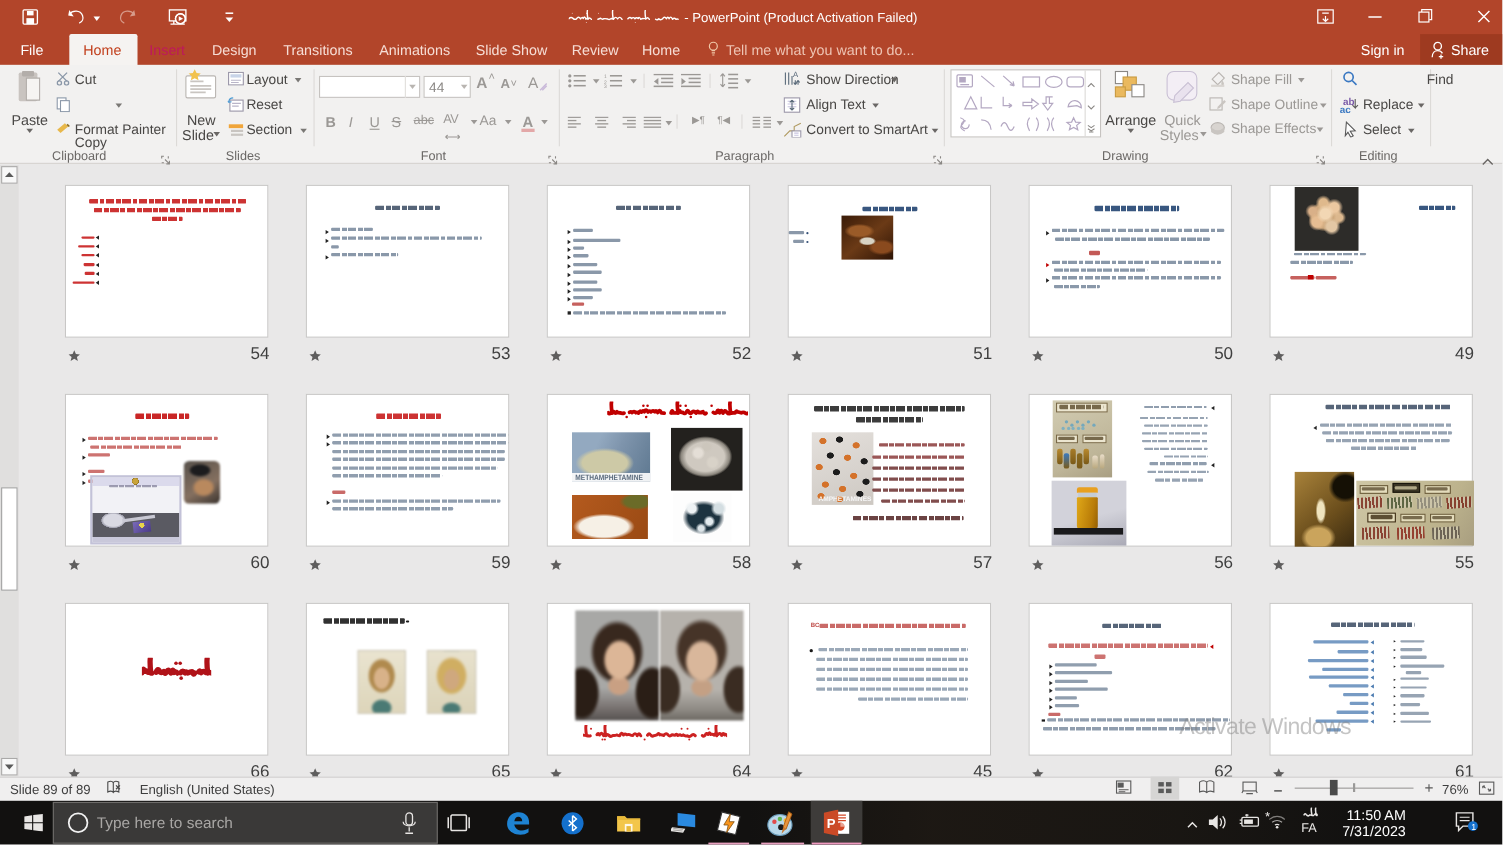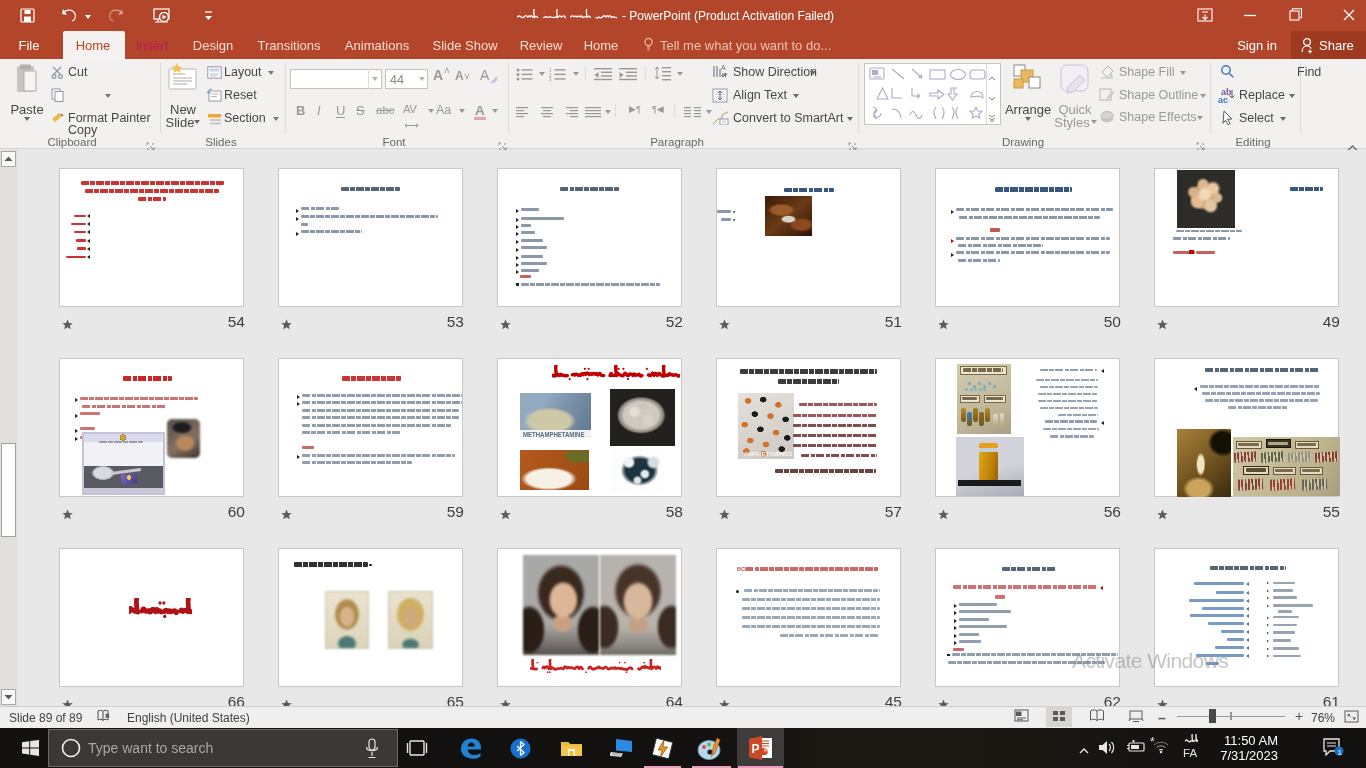--- a/index.html
+++ b/index.html
@@ -822,21 +822,21 @@
       </svg></div>
 <div style="position:absolute;left:0px;top:728px;width:1366px;height:40px;background:#121110;"></div>
 <div style="position:absolute;left:680px;top:728px;width:560px;height:40px;background:linear-gradient(90deg,rgba(60,45,30,0) 0,rgba(60,45,30,.25) 30%,rgba(50,40,28,.22) 70%,rgba(30,25,18,0) 100%);"></div>
 <div style="position:absolute;left:22px;top:740px;width:17px;height:16px;"><svg width="17" height="16" viewBox="0 0 17 16" fill="#e8e6e4">
         <path d="M0 2.2 L7.2 1.2 V7.4 H0 Z M8.2 1 L17 0 V7.4 H8.2 Z M0 8.4 H7.2 V14.6 L0 13.6 Z M8.2 8.4 H17 V16 L8.2 14.8 Z"></path>
       </svg></div>
 <div style="position:absolute;left:48px;top:729px;width:350px;height:38px;background:#3a3938;border:1px solid #6e6c6a;"></div>
 <div style="position:absolute;left:60px;top:737px;width:22px;height:22px;"><svg width="22" height="22" viewBox="0 0 22 22" stroke="#f2f2f2" fill="none" stroke-width="1.6">
         <circle cx="11" cy="11" r="8.5"></circle>
       </svg></div>
-<div style="position:absolute;left:88px;top:741px;font-family:'Liberation Sans',sans-serif;font-size:14px;color:#a9a7a5;font-weight:400;white-space:nowrap;line-height:1;">Type want to search</div>
+<div style="position:absolute;left:88px;top:741px;font-family:'Liberation Sans',sans-serif;font-size:14px;color:#a9a7a5;font-weight:400;white-space:nowrap;line-height:1;">Type here to search</div>
 <div style="position:absolute;left:364px;top:737px;width:16px;height:23px;"><svg width="16" height="23" viewBox="0 0 16 23" stroke="#e8e6e4" fill="none" stroke-width="1.2">
         <rect x="5" y="2" width="6" height="11" rx="3"></rect>
         <path d="M2.5 10 c0 5 11 5 11 0 M8 15 l0 4 M4.5 20.5 h7"></path>
       </svg></div>
 <div style="position:absolute;left:406px;top:738px;width:22px;height:20px;"><svg width="22" height="20" viewBox="0 0 22 20" stroke="#e8e6e4" fill="none" stroke-width="1.4">
         <rect x="4" y="3" width="14" height="14" rx="1"></rect>
         <path d="M1.5 5 l0 10 M20.5 5 l0 10"></path>
       </svg></div>
 <div style="position:absolute;left:459px;top:737px;width:24px;height:23px;"><svg width="24" height="23" viewBox="0 0 24 23">
         <path d="M2 12 C2 5.5 7 1.5 12.5 1.5 C18.5 1.5 22 5.5 22 10.5 L22 12.5 L8.5 12.5 C9 16 12 18 15.5 18 C18 18 20 17.2 21.5 16 L21.5 19.5 C19.5 21 17 21.8 14 21.8 C7.5 21.8 2 18 2 12 Z M8.6 9.5 L15.8 9.5 C15.6 7 14.2 5.5 12.2 5.5 C10.2 5.5 8.9 7.2 8.6 9.5 Z" fill="#1e83d3"></path>

